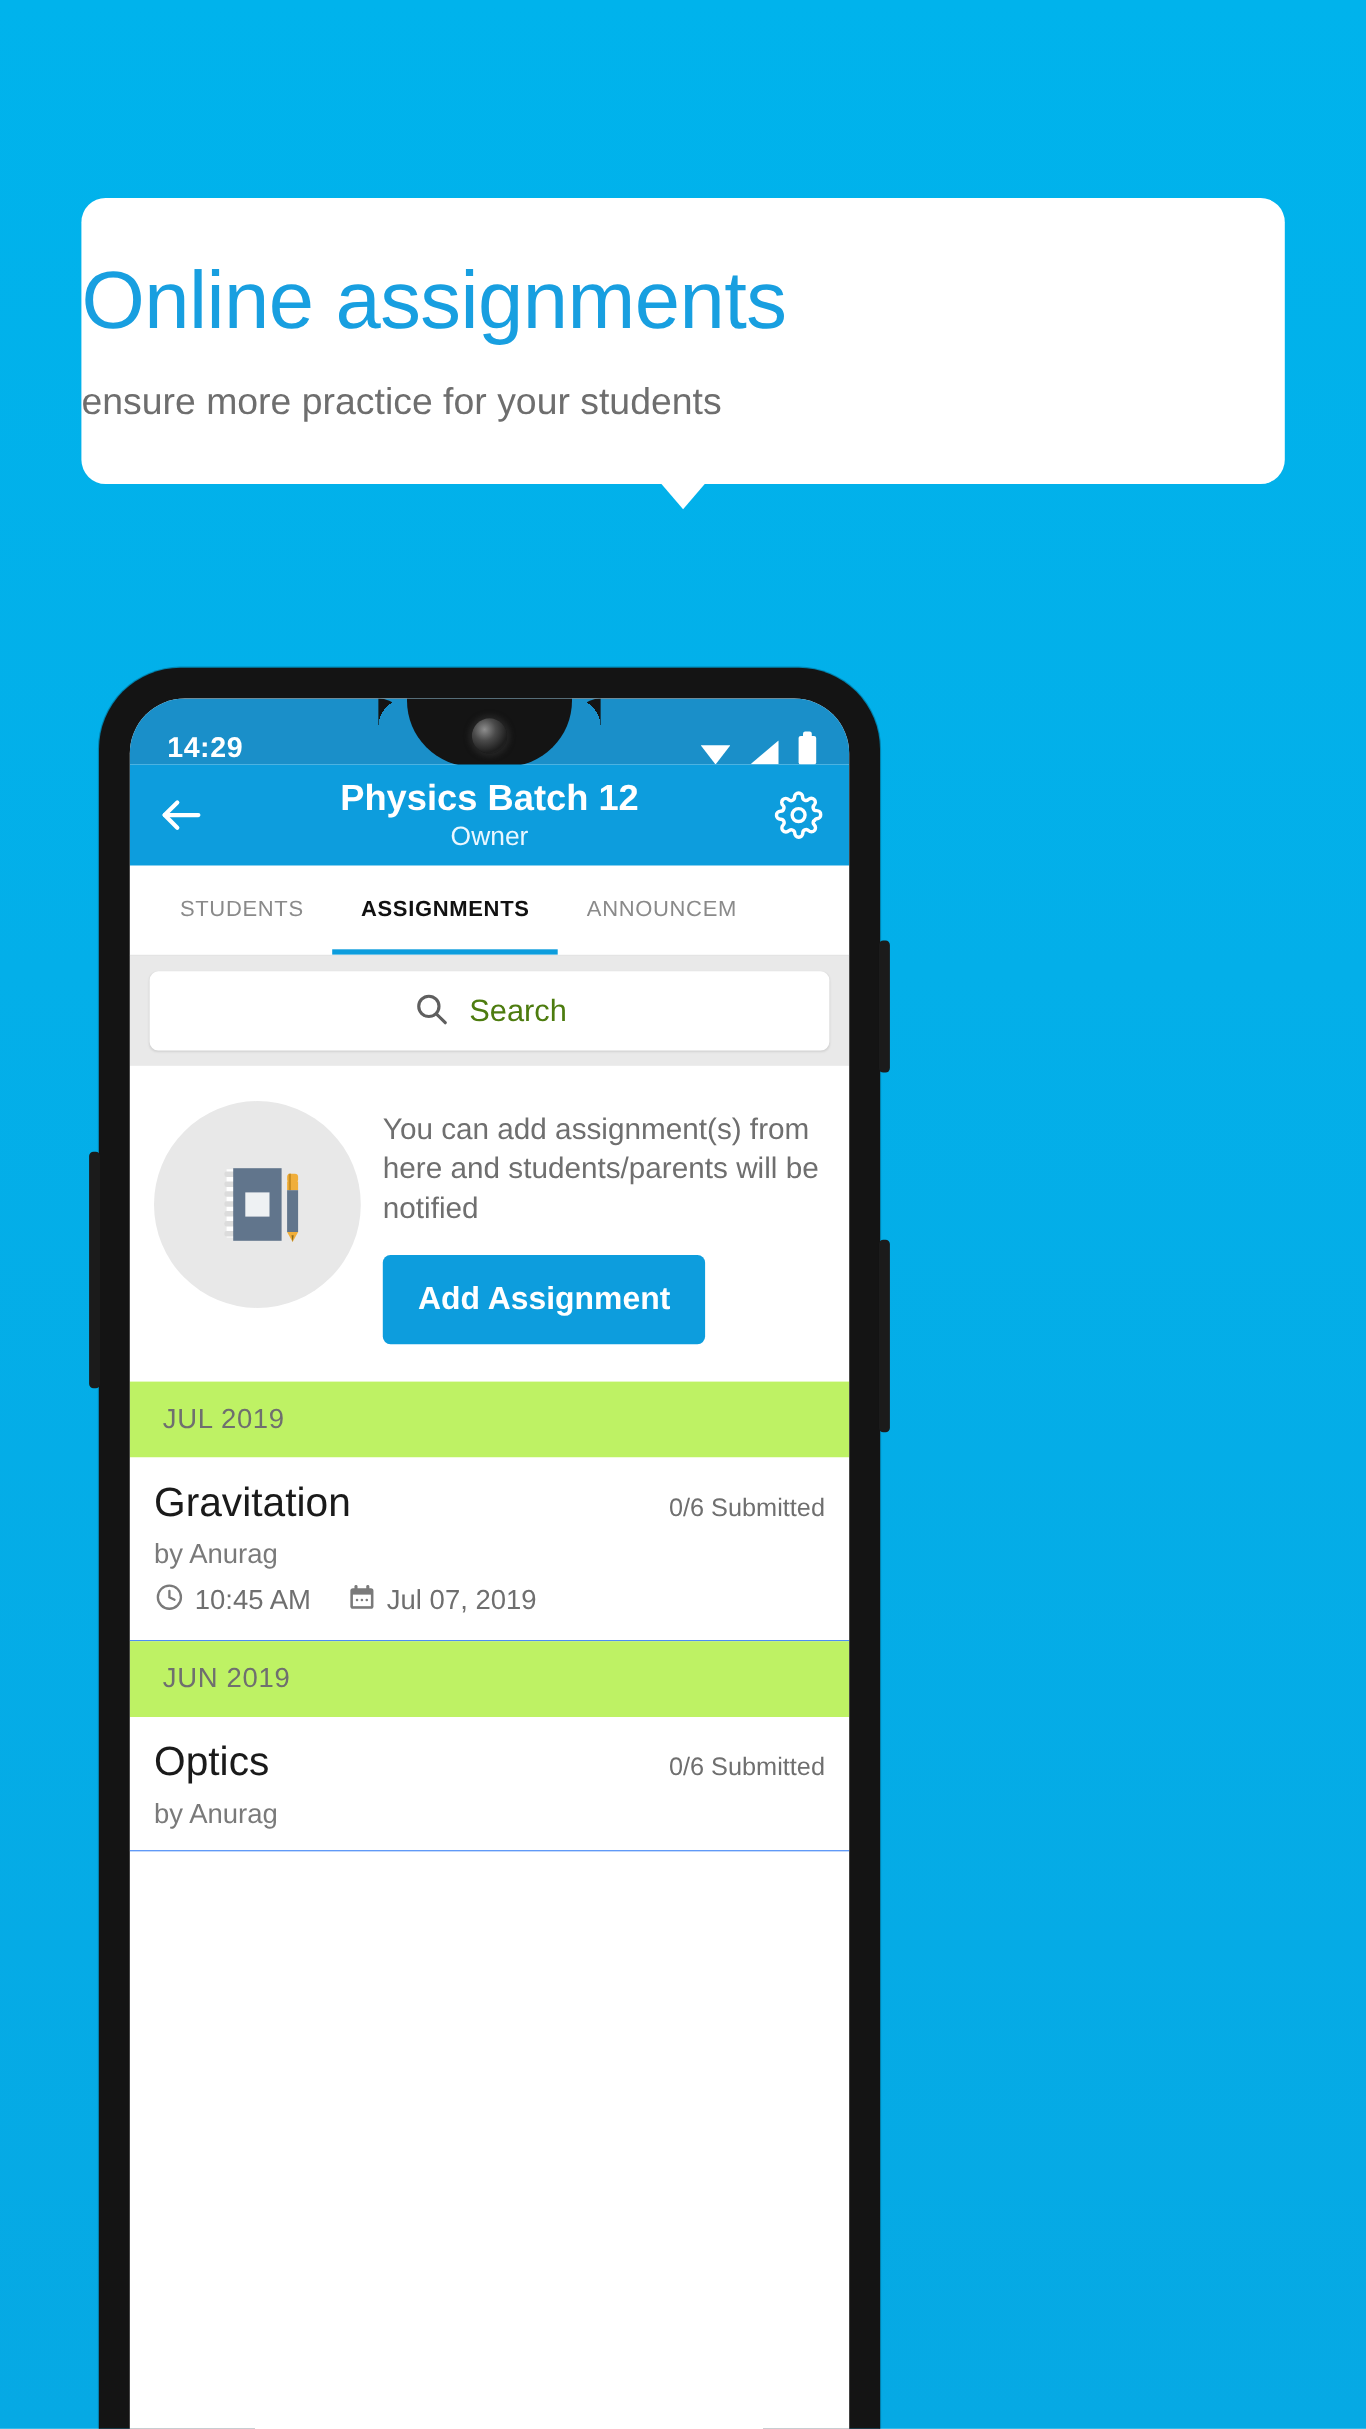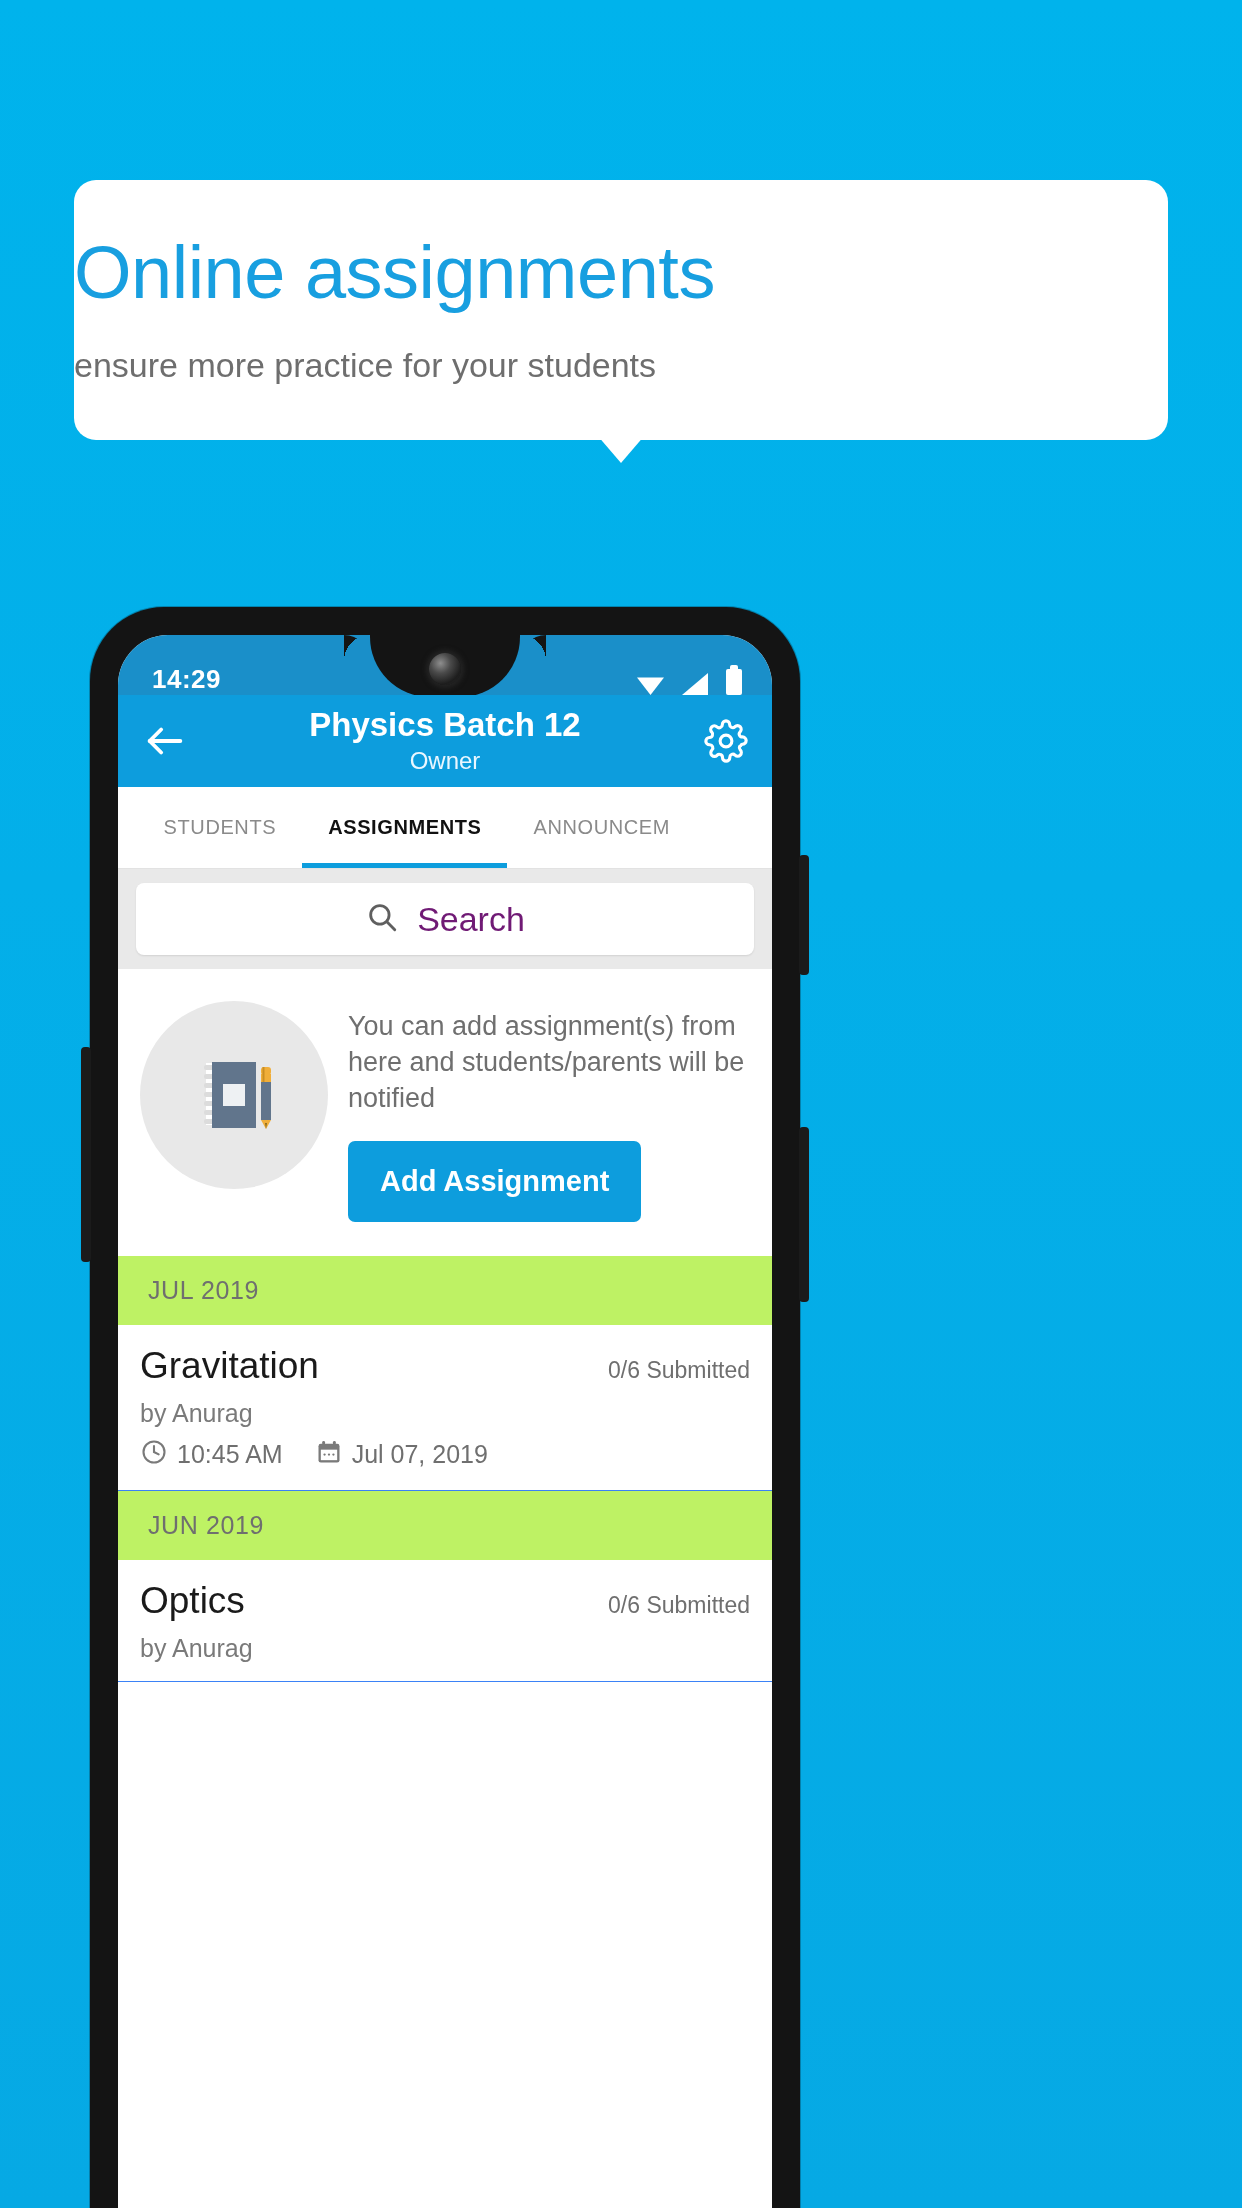--- a/index.html
+++ b/index.html
@@ -115,21 +115,21 @@
   }
   #tab-overview { padding-left:0; margin-left:-46px; }
 
   
   #searchwrap { background:#e9e9e9; padding:14px 18px; }
   #searchbar {
     height:72px; background:#fff; border-radius:8px;
     display:flex; align-items:center; justify-content:center; gap:18px;
     box-shadow:0 1px 2px rgba(0,0,0,.10);
   }
-  #searchbar .ph { color:#701a75; font-size:34px;text-align:right; }
+  #searchbar .ph { color:#4d7c0f; font-size:28px;text-align:right; }
 
   
   #empty {
     background:#fff; display:flex; align-items:flex-start;
     padding:26px 22px 34px 22px; gap:20px;
   }
   #empty-illus {
     width:188px; height:188px; border-radius:50%; background:#e8e8e8;
     flex:none; display:flex; align-items:center; justify-content:center; margin-top:6px;
   }

